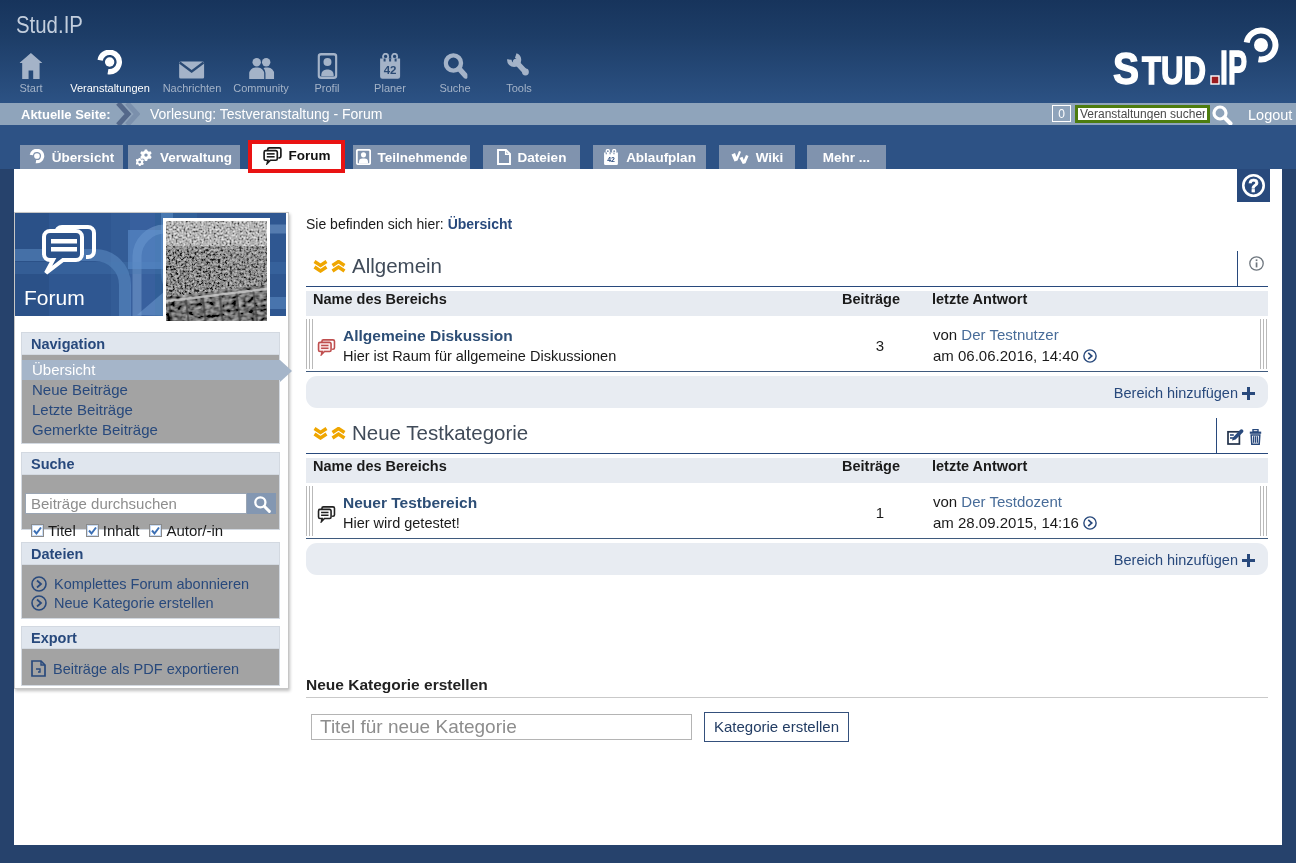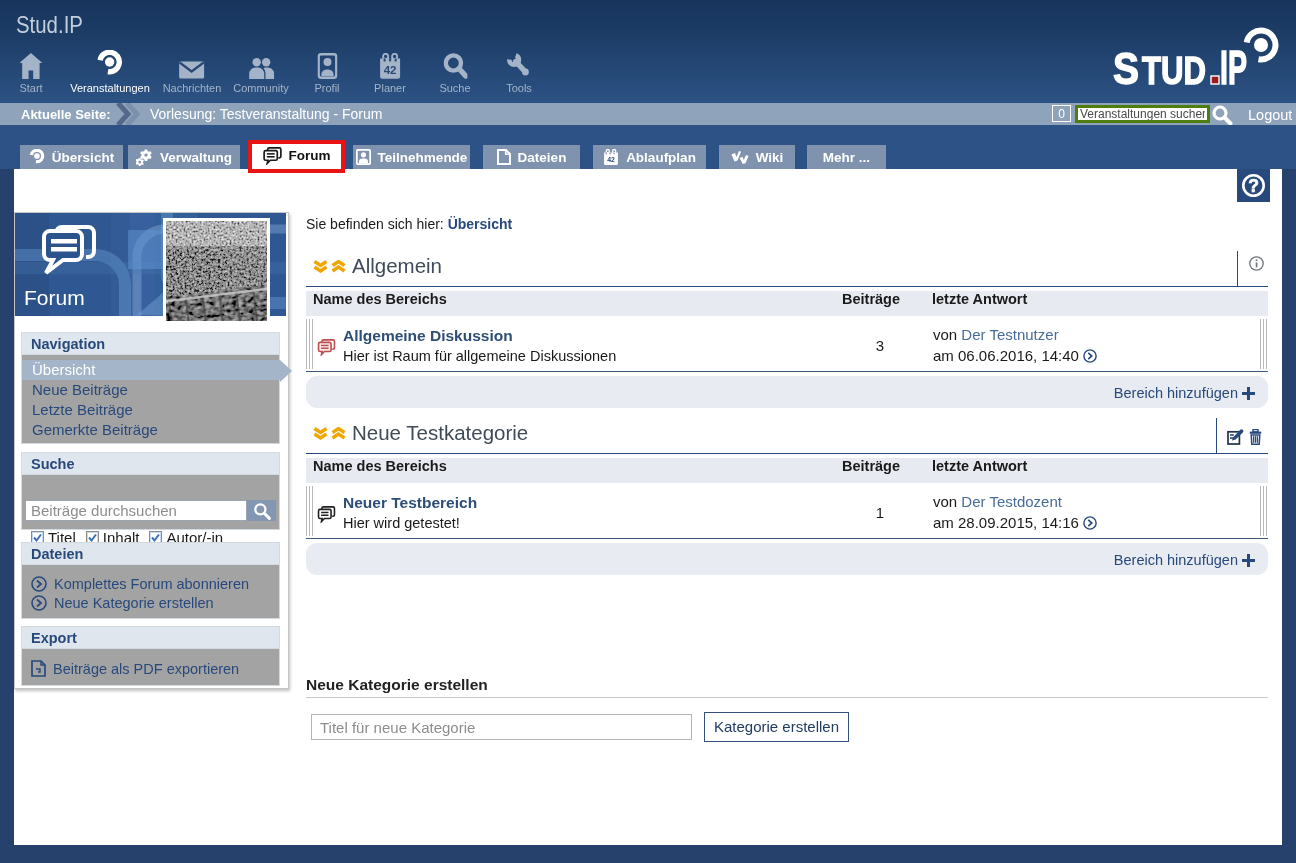--- a/index.html
+++ b/index.html
@@ -84,21 +84,21 @@
 .rcount { position:absolute; left:559px; top:21px; width:30px; text-align:center; font-size:15px; color:#1a1a1a; }
 .rvon { position:absolute; left:627px; top:10px; font-size:15px; color:#1a1a1a; }
 .rvon a { color:#486c99; }
 .ram { position:absolute; left:627px; top:31px; font-size:15px; color:#1a1a1a; }
 .btnrow { position:absolute; top:444px; left:292px; width:962px; text-align:center; }
 .btn { display:inline-block; box-sizing:border-box; border:1px solid #4a5a74; background:#fff; color:#223c63; font-size:15px;
   height:32px; line-height:30px; margin:0 2px; font-family:"Liberation Sans",sans-serif; }
 .h2 { position:absolute; left:292px; top:507px; font-size:15.5px; font-weight:bold; color:#222;
   width:962px; border-bottom:1px solid #c9c9c9; padding-bottom:3px; }
 .newcat { position:absolute; left:292px; top:543px; width:962px; height:32px; }
-.newcat input { position:absolute; left:5px; top:2px; width:381px; height:26px; border:1px solid #b4b4b4; font-size:15px; color:#8d8d8d;
+.newcat input { position:absolute; left:5px; top:2px; width:381px; height:26px; border:1px solid #b4b4b4; font-size:19px; color:#8d8d8d;
   padding:0 8px; box-sizing:border-box; font-family:"Liberation Sans",sans-serif; }
 .newcat .btn2 { position:absolute; left:398px; top:0; width:145px; text-align:center; border:1px solid #34507c; background:#fff; color:#223c63; font-size:15px;
   height:30px; line-height:28px; box-sizing:border-box; }
 </style>
 </head>
 <body>
 <div id="hdr">
   <div class="brand">Stud.IP</div>
   <div id="mainnav">
     <div class="nitem" style="left:31px;">
@@ -328,21 +328,21 @@
     <div class="whead">Navigation</div>
     <div class="wbody">
       <div class="navitem navact">Übersicht</div>
       <div class="navitem">Neue Beiträge</div>
       <div class="navitem">Letzte Beiträge</div>
       <div class="navitem">Gemerkte Beiträge</div>
     </div>
   </div>
   <div class="widget" id="wsuche">
     <div class="whead">Suche</div>
-    <div class="wbody" style="padding:25px 3px 4px 3px;">
+    <div class="wbody" style="padding:18px 3px 4px 3px;">
       <div style="display:flex;">
         <input class="sinput" value="Beiträge durchsuchen" style="">
         <span class="sbtn">
             <svg width="18" height="18" viewBox="0 0 22 22">
               <circle cx="9" cy="9" r="6.2" fill="none" stroke="#ffffff" stroke-width="2.8"></circle>
               <path d="M13.8 13.8 L20 20" stroke="#ffffff" stroke-width="3.6" stroke-linecap="round"></path>
             </svg>
           </span>
       </div>
       <div class="cbrow">

